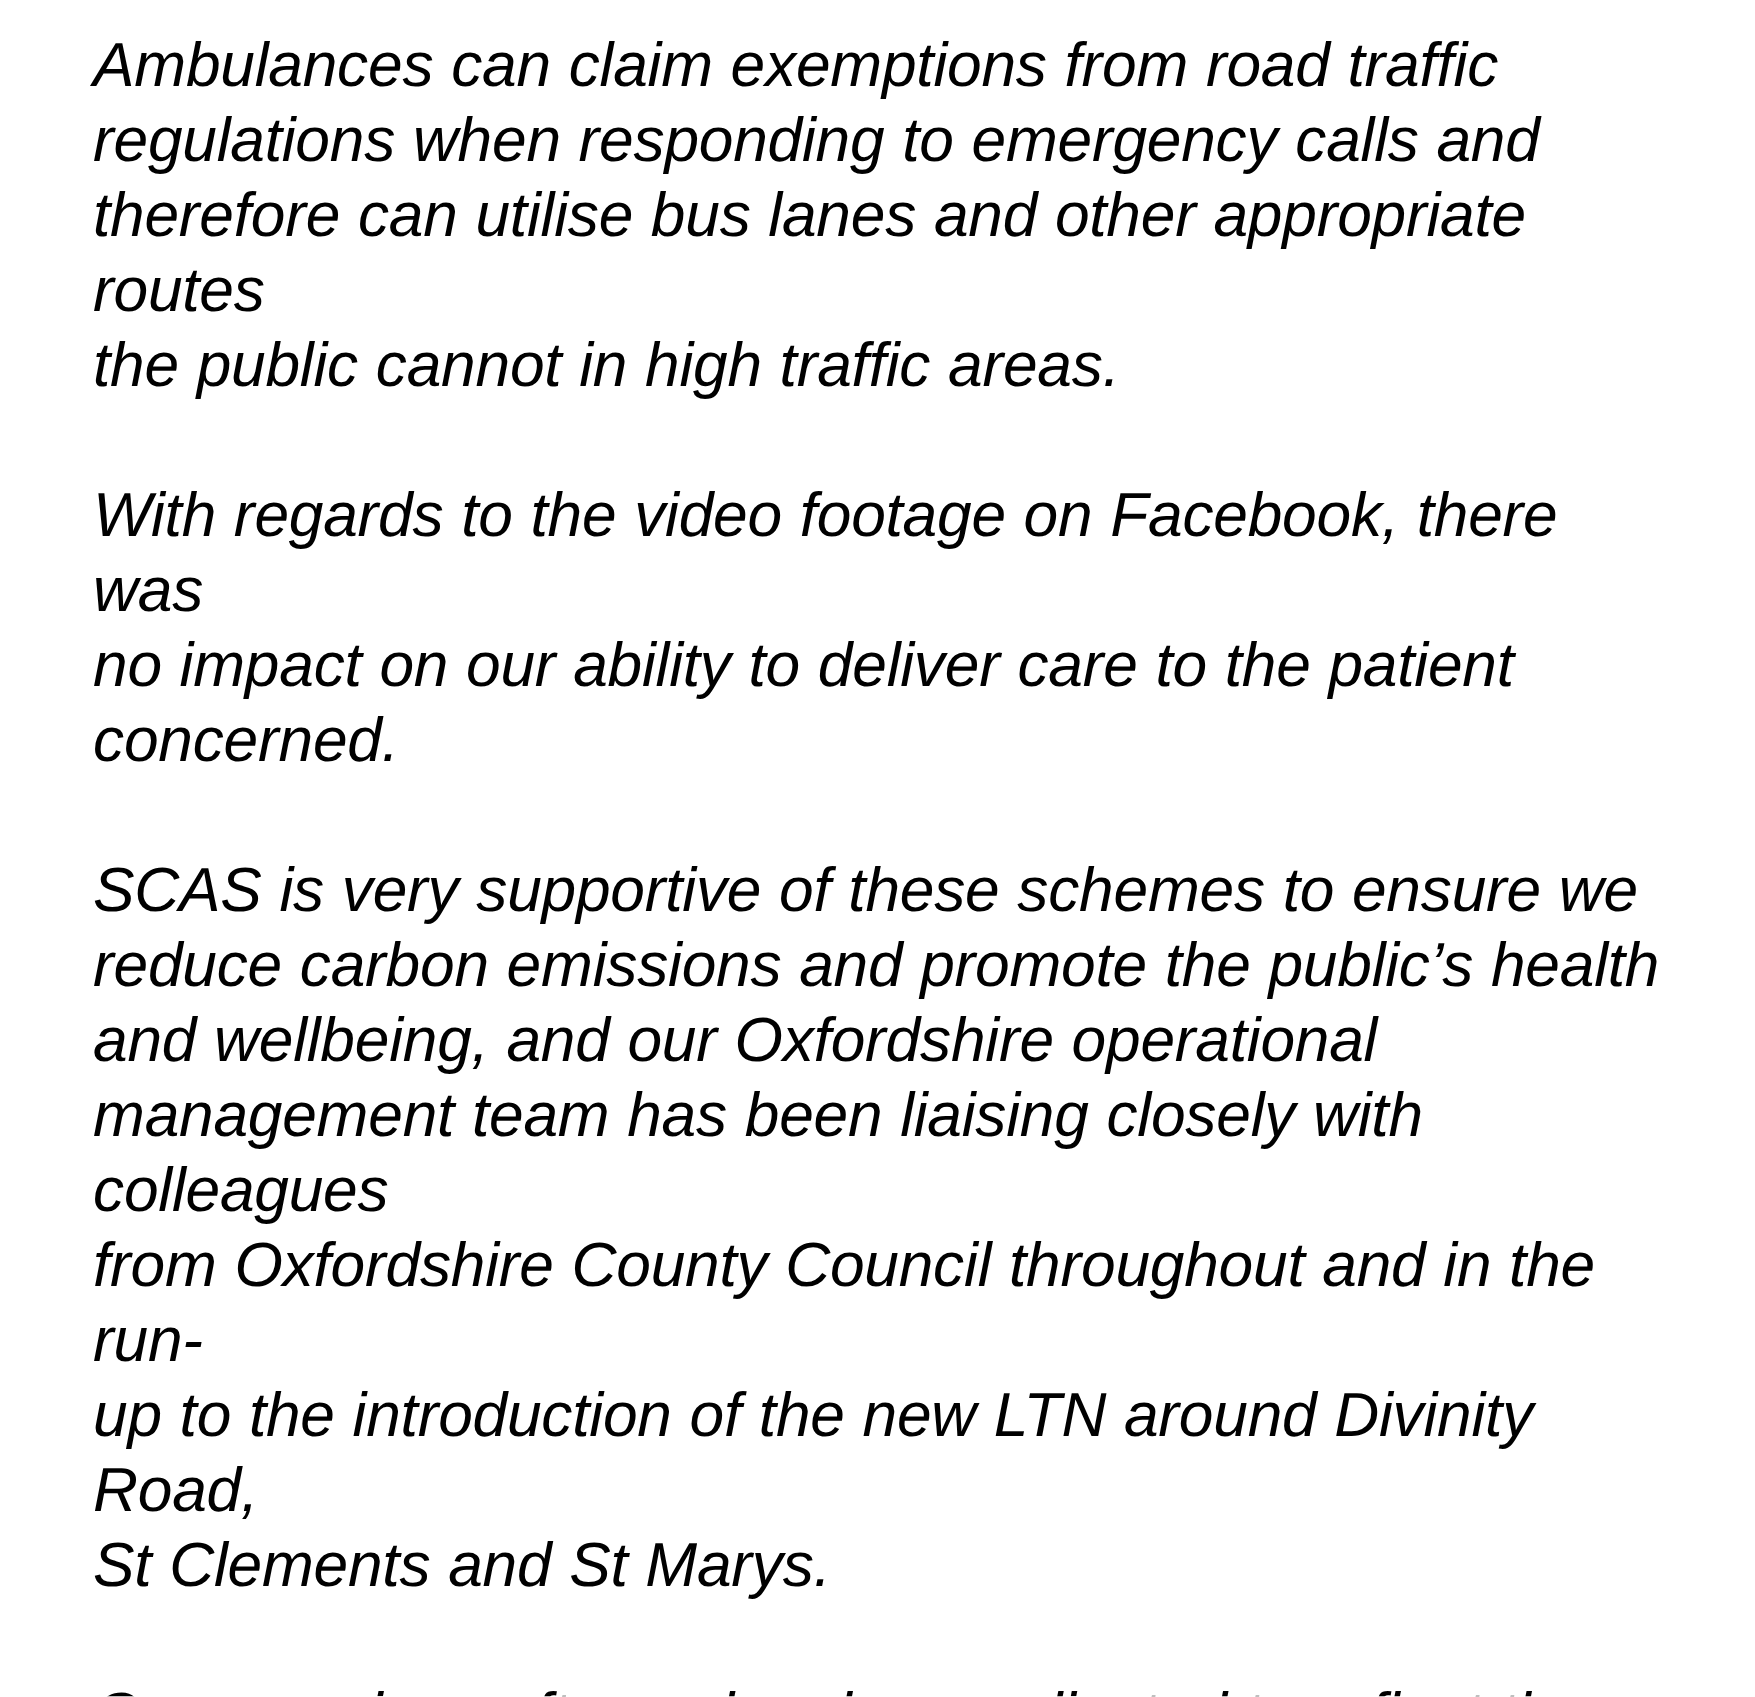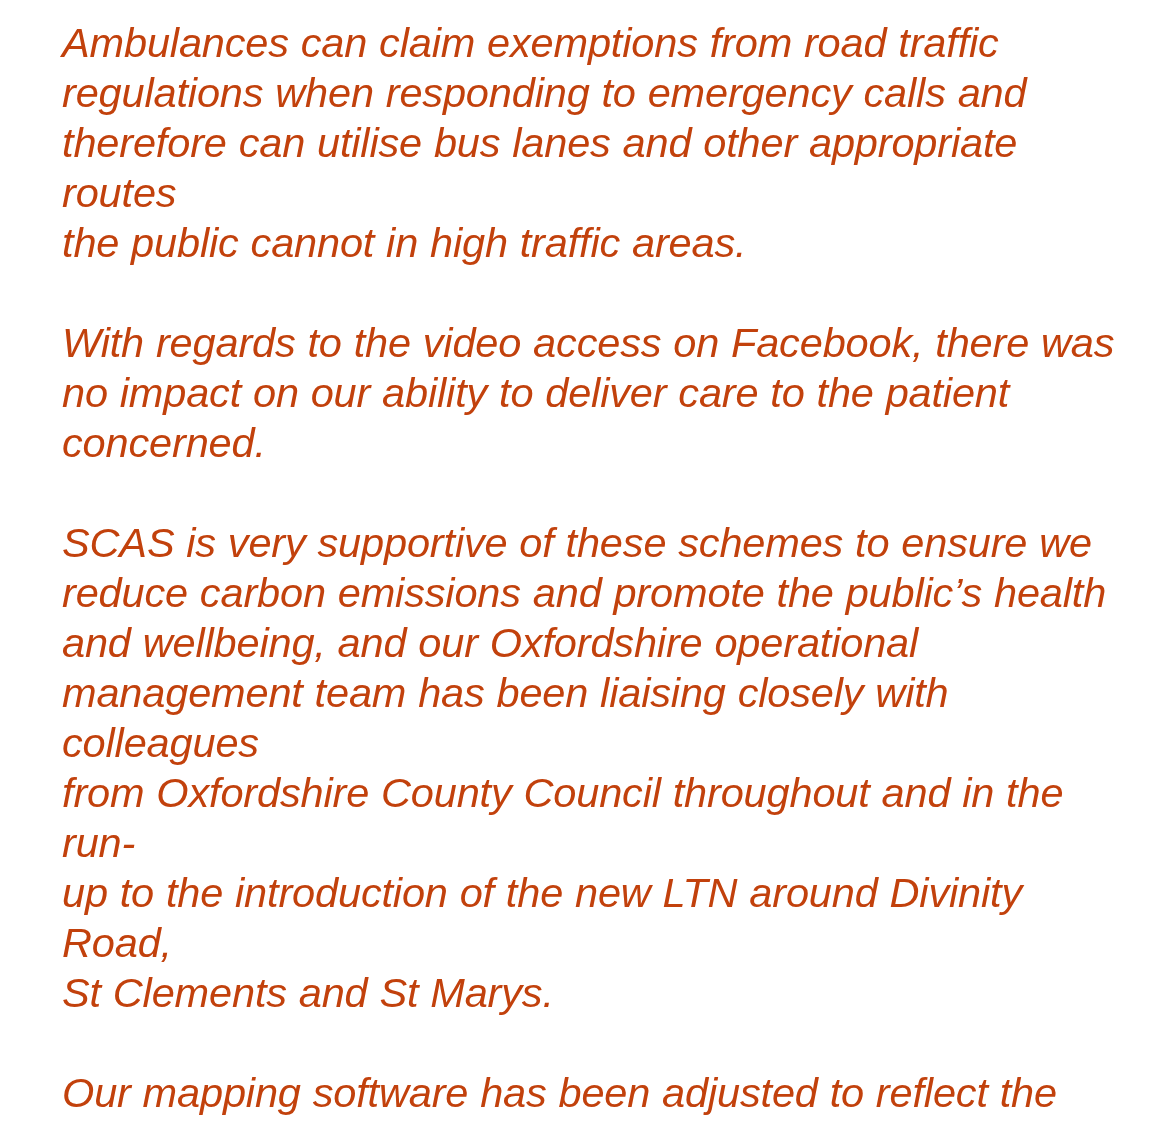--- a/index.html
+++ b/index.html
@@ -30,21 +30,21 @@
     width: 1055px;
   }
 
   .statement-paragraph {
     font-family: "Liberation Sans", "DejaVu Sans", sans-serif;
     font-style: italic;
     font-weight: 400;
     font-size: 41.5px;
     line-height: 50px;
     letter-spacing: -0.15px;
-    color: #c2410c;
+    color: #000000;
     margin: 0 0 50px 0;
     padding: 0;
     text-align: left;
     white-space: pre-line;
     word-spacing: 0.5px;
   }
 
   .statement-paragraph:last-child {
     margin-bottom: 0;
   }
@@ -53,21 +53,21 @@
 <body>
 
 <div id="screenshot">
   <div class="statement-body">
 
     <p class="statement-paragraph">Ambulances can claim exemptions from road traffic
 regulations when responding to emergency calls and
 therefore can utilise bus lanes and other appropriate routes
 the public cannot in high traffic areas.</p>
 
-    <p class="statement-paragraph">With regards to the video access on Facebook, there was
+    <p class="statement-paragraph">With regards to the video footage on Facebook, there was
 no impact on our ability to deliver care to the patient
 concerned.</p>
 
     <p class="statement-paragraph">SCAS is very supportive of these schemes to ensure we
 reduce carbon emissions and promote the public’s health
 and wellbeing, and our Oxfordshire operational
 management team has been liaising closely with colleagues
 from Oxfordshire County Council throughout and in the run-
 up to the introduction of the new LTN around Divinity Road,
 St Clements and St Marys.</p>

